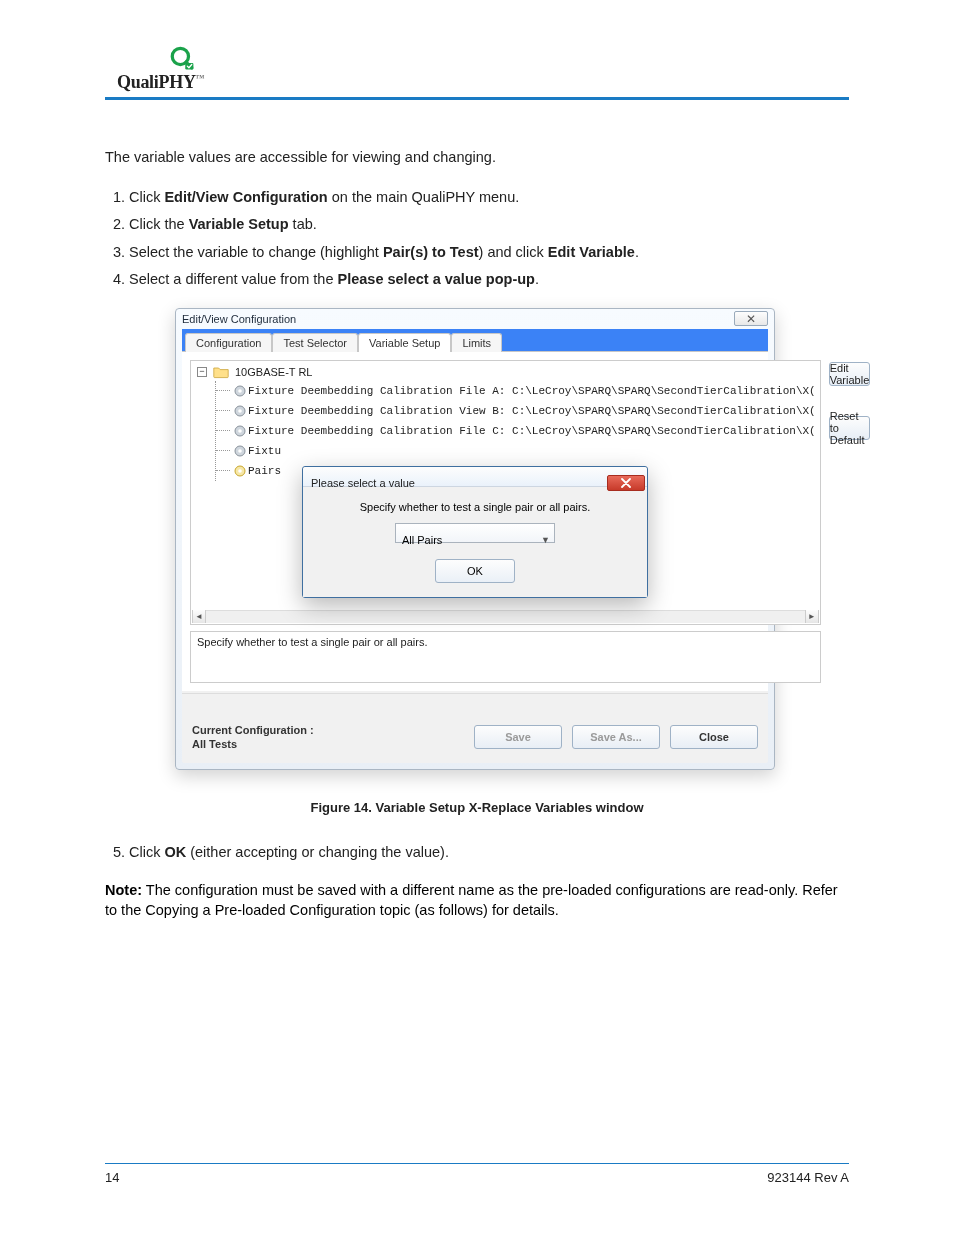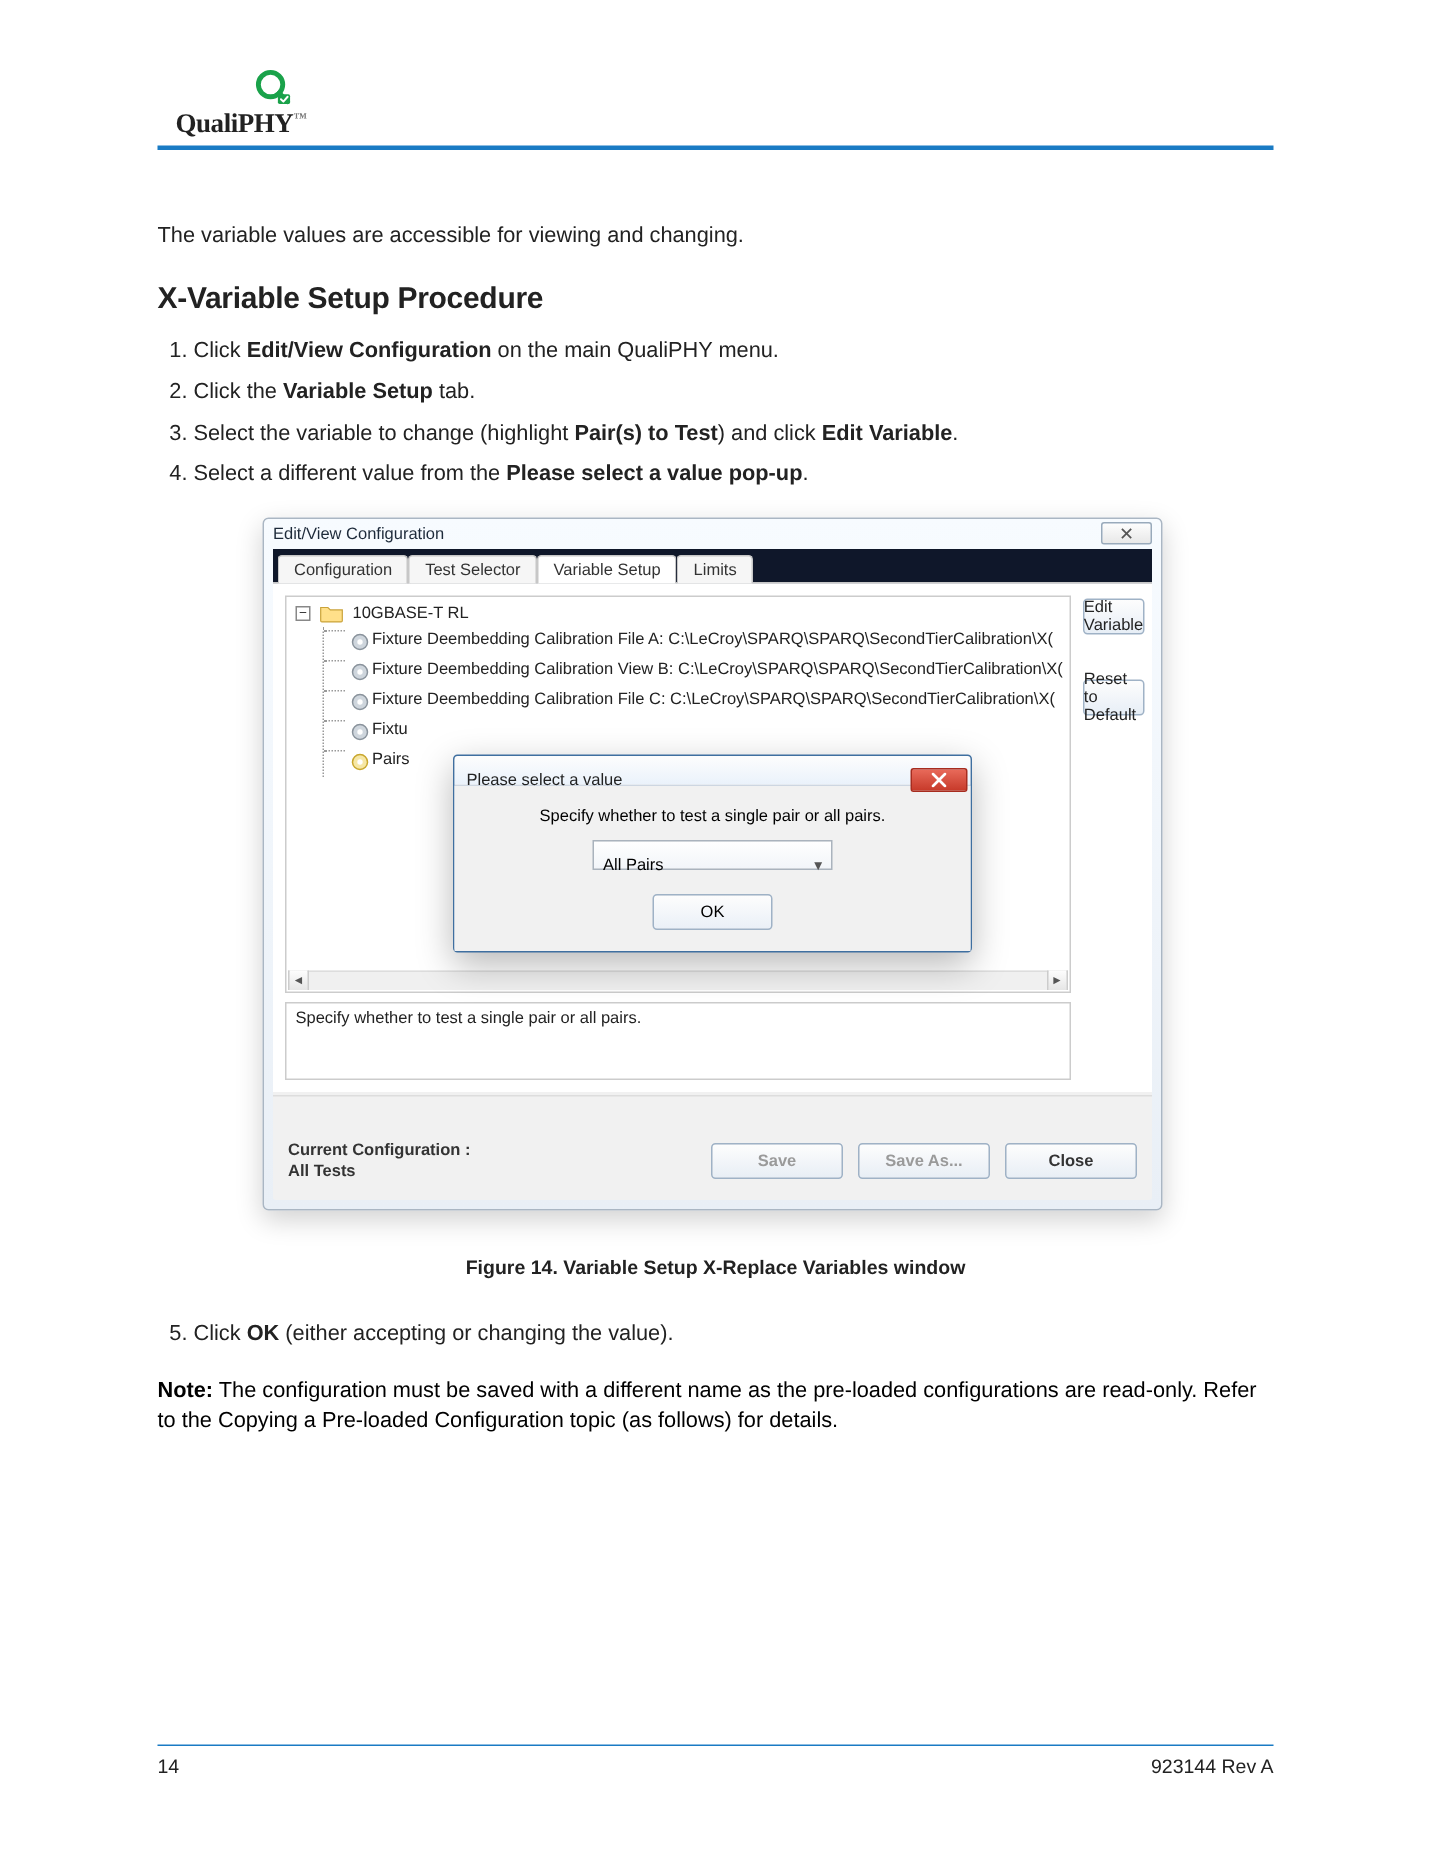--- a/index.html
+++ b/index.html
@@ -94,21 +94,21 @@
     background: #f1f1f1;
     margin: 0 6px 6px 6px;
     padding: 0;
     border-radius: 2px;
   }
   .tabstrip {
     display: flex;
     gap: 0;
     padding: 3px 3px 0 3px;
     border-bottom: 1px solid #c7c7c7;
-    background: #0f172a;
+    background: #3b82f6;
   }
   .tab {
     border: 1px solid #c7c7c7;
     border-bottom: none;
     padding: 3px 10px;
     font-size: 11px;
     background: #f6f6f6;
     color: #333;
     position: relative;
     top: 1px;
@@ -154,23 +154,24 @@
     width: 10px; height: 10px; border: 1px solid #888;
     display: inline-flex; align-items: center; justify-content: center;
     font-size: 9px; line-height: 1; color: #333; background: #fff;
   }
   .folder-icon {
     width: 16px; height: 14px;
     display: inline-block;
   }
   .tree-children { margin-left: 18px; border-left: 1px dotted #999; padding-left: 0; }
   .tree-item {
-    display: flex; align-items: flex-start; gap: 0;
+    display: flex; align-items: center; gap: 0;
     padding: 2px 0 2px 0;
     position: relative;
+    font-family: Liberation Mono, monospace;
   }
   .tree-item::before{
     content:"";
     display:inline-block;
     width: 14px;
     border-top: 1px dotted #999;
     margin-left: 0;
     margin-right: 2px;
     vertical-align: middle;
   }
@@ -298,21 +299,20 @@
       <path d="M21 21 L28 28" stroke="#1aa24a" stroke-width="4" stroke-linecap="round"></path>
       <rect x="20" y="22" width="10" height="8" rx="1.5" fill="#1aa24a"></rect>
       <path d="M22.5 26 l2 2 l3.5 -4" stroke="#fff" stroke-width="1.6" fill="none" stroke-linecap="round" stroke-linejoin="round"></path>
     </svg>
     <span class="logo-text"><span>QualiPHY</span><span class="tm">™</span></span>
   </div>
   <hr class="hr-blue">
 
   <p class="body-intro">The variable values are accessible for viewing and changing.</p>
 
-  <div class="section-title">X-Variable Setup Procedure</div>
 
   <ol class="steps">
     <li><span>Click </span><b>Edit/View Configuration</b><span> on the main QualiPHY menu.</span></li>
     <li><span>Click the </span><b>Variable Setup</b><span> tab.</span></li>
     <li><span>Select the variable to change (highlight </span><b>Pair(s) to Test</b><span>) and click </span><b>Edit Variable</b><span>.</span></li>
     <li><span>Select a different value from the </span><b>Please select a value pop-up</b><span>.</span></li>
   </ol>
 
   <div class="screenshot">
     <div class="win">

